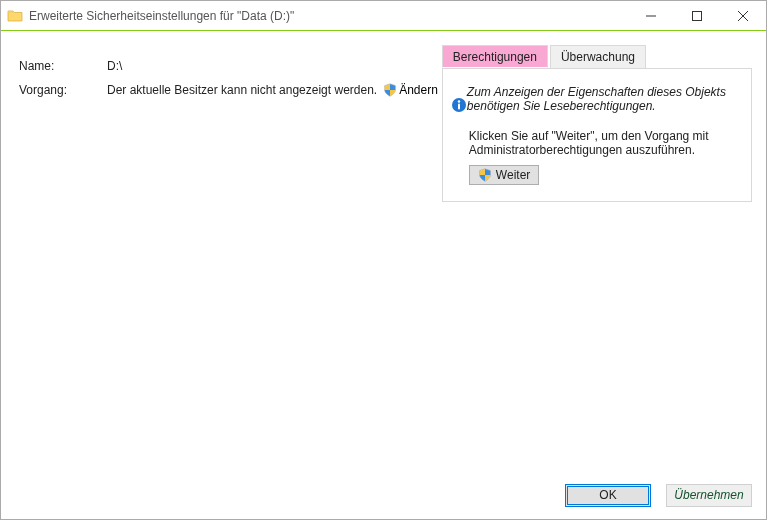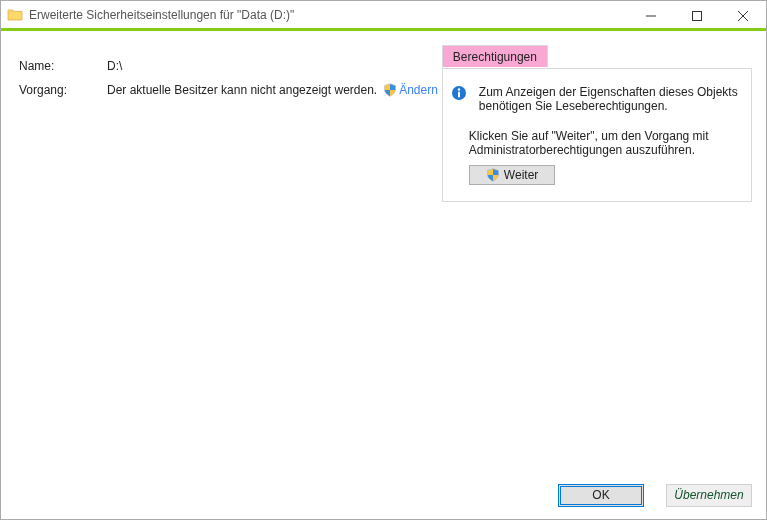--- a/index.html
+++ b/index.html
@@ -1,38 +1,38 @@
 <!DOCTYPE html>
 <html><head>
   <meta charset="utf-8">
   <style>
     * { box-sizing: border-box; margin: 0; padding: 0; font-family: "Segoe UI", Tahoma, sans-serif; font-size: 12px; color: #222; }
     body { background: #fff; width: 767px; height: 520px; position: relative; border: 1px solid #aaa; }
-    .titlebar { height: 30px; display: flex; align-items: center; padding-left: 6px; border-bottom: 3px solid #84cc16; }
+    .titlebar { height: 30px; display: flex; align-items: center; padding-left: 6px; border-bottom: 1px solid #84cc16; }
     .titlebar .title-text { margin-left: 6px; color: #555; }
     .win-controls { position: absolute; right: 0; top: 0; display: flex; }
     .win-btn { width: 46px; height: 30px; display: flex; align-items: center; justify-content: center; color: #555; }
     .content { padding: 14px; height: 440px; display: flex; flex-direction: row; }
     .top-info { padding: 14px 4px 14px 4px; }
     .info-row { display: flex; align-items: center; margin-bottom: 10px; }
     .info-label { width: 88px; }
-    .link { color: #3b82f6; cursor: pointer; }
+    .link { color: #000000; cursor: pointer; }
     .tabs-frame { border: 1px solid #d9d9d9; flex: 1; display: flex; flex-direction: column; }
     .tabs-bar { display: flex; height: 23px; margin-top: -23px; }
     .tab { border: 1px solid #d9d9d9; border-bottom: none; background: #fff; padding: 4px 10px 3px 10px; margin-right: 2px; cursor: default; position: relative; color: #444; }
     .tab.active { background: #f9a8d4; border-bottom: 1px solid #fff; z-index: 2; }
     .tab.inactive { background: #f0f0f0; }
     .tab-cover { position: absolute; left: 0; right: 0; bottom: -1px; height: 1px; background: #fff; }
     .frame-wrap { position: relative; margin-top: 23px; flex: 1; }
     .tab-content { padding: 16px 8px; background: #fff; }
-    .msg-row { display: flex; align-items: flex-start; gap: 12px; margin-bottom: 16px; }
+    .msg-row { display: flex; align-items: flex-end; gap: 0; margin-bottom: 16px; font-style: italic; }
     .help-text { margin-left: 18px; margin-bottom: 8px; }
     .button-row { margin-left: 18px; }
-    .small-btn { border: 1px solid #adadad; background: #e1e1e1; padding: 2px 16px; display: inline-flex; align-items: center; gap: 4px; cursor: default; }
-    .footer { position: absolute; bottom: 0; left: 17px; right: 0; height: 48px; display: flex; align-items: center; justify-content: flex-end; padding-right: 14px; gap: 22px; }
+    .small-btn { border: 1px solid #adadad; background: #e1e1e1; padding: 2px 8px; display: inline-flex; align-items: center; gap: 4px; cursor: default; }
+    .footer { position: absolute; bottom: 0; left: 17px; right: 0; height: 48px; display: flex; align-items: center; justify-content: flex-end; padding-right: 14px; gap: 15px; }
     .std-btn { width: 86px; height: 23px; border: 1px solid #adadad; background: #e1e1e1; cursor: default; }
     .std-btn.default { border: 1px solid #0078d7; background: #e1e1e1; outline: 1px solid #0078d7; outline-offset: -3px; }
     .std-btn.disabled { color: #14532d; background: #efefef; border-color: #d0d0d0; font-style: italic; }
     .shield-mini { display: inline-block; vertical-align: middle; }
     .info-icon svg, .shield-mini svg, .folder-icon svg { display: block; }
   </style>
 </head>
 <body>
 
 <div class="titlebar">
@@ -83,20 +83,21 @@
           </svg>
       </span>
       <span style="width:2px"></span>
       <span class="link">Ändern</span>
     </div>
   </div>
 
   <div class="frame-wrap">
     <div class="tabs-bar">
       <div class="tab active"><span>Berechtigungen</span><div class="tab-cover"></div></div>
+      <div class="tab inactive"><span>Überwachung</span></div>
     </div>
     <div class="tabs-frame">
       <div class="tab-content">
         <div class="msg-row">
           <span class="info-icon">
             <svg width="16" height="16" viewBox="0 0 16 16">
                 <circle cx="8" cy="8" r="7" fill="#2076d2"></circle>
                 <circle cx="8" cy="4.5" r="1.2" fill="#fff"></circle>
                 <rect x="7" y="6.5" width="2" height="6" rx="1" fill="#fff"></rect>
               </svg>

